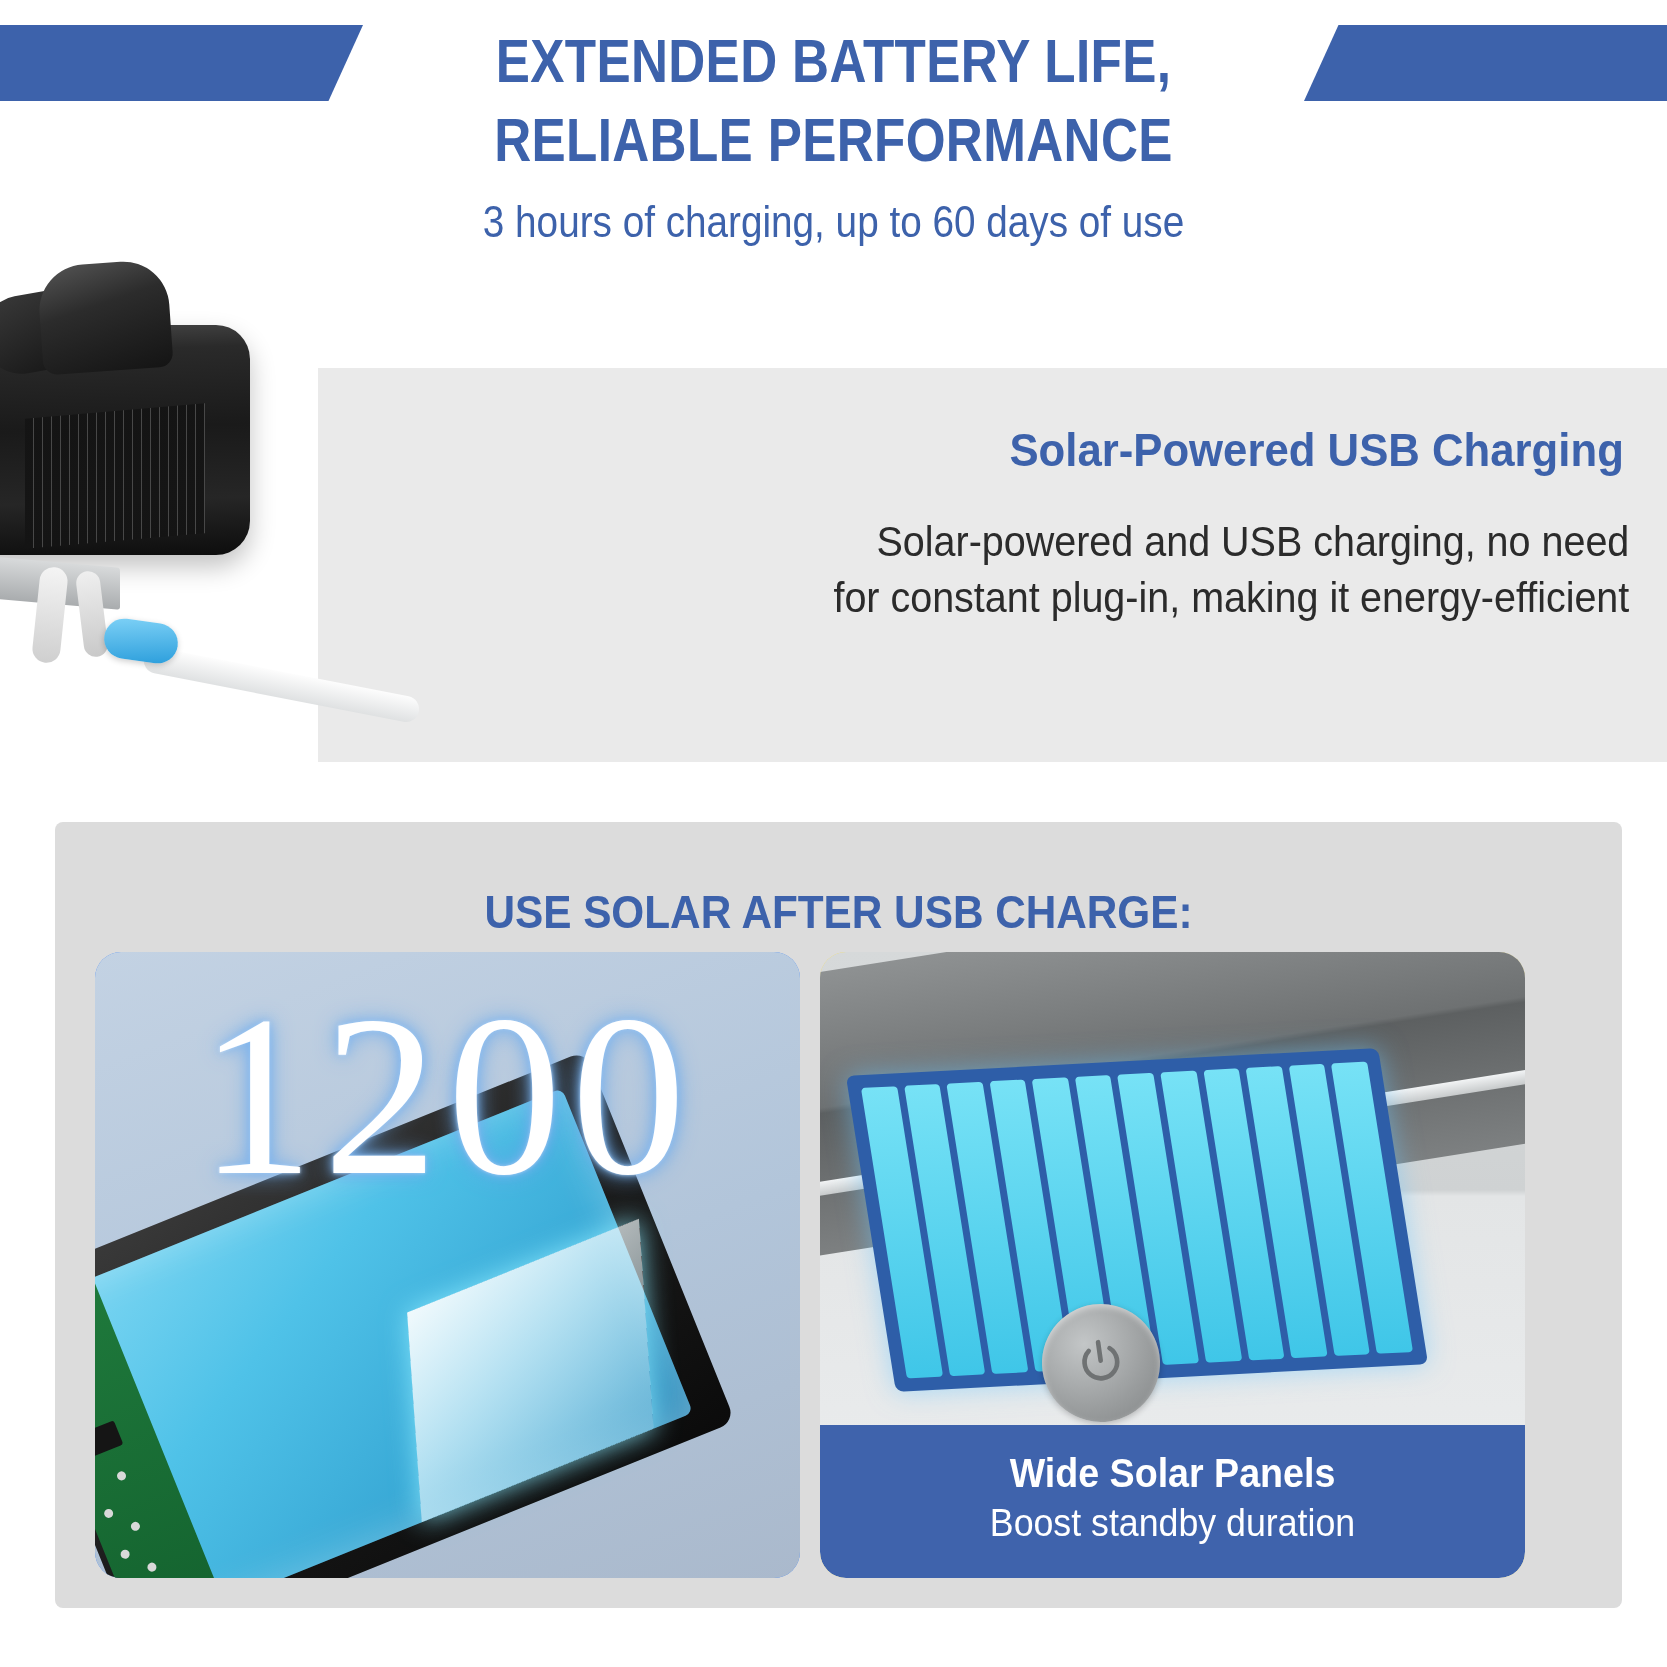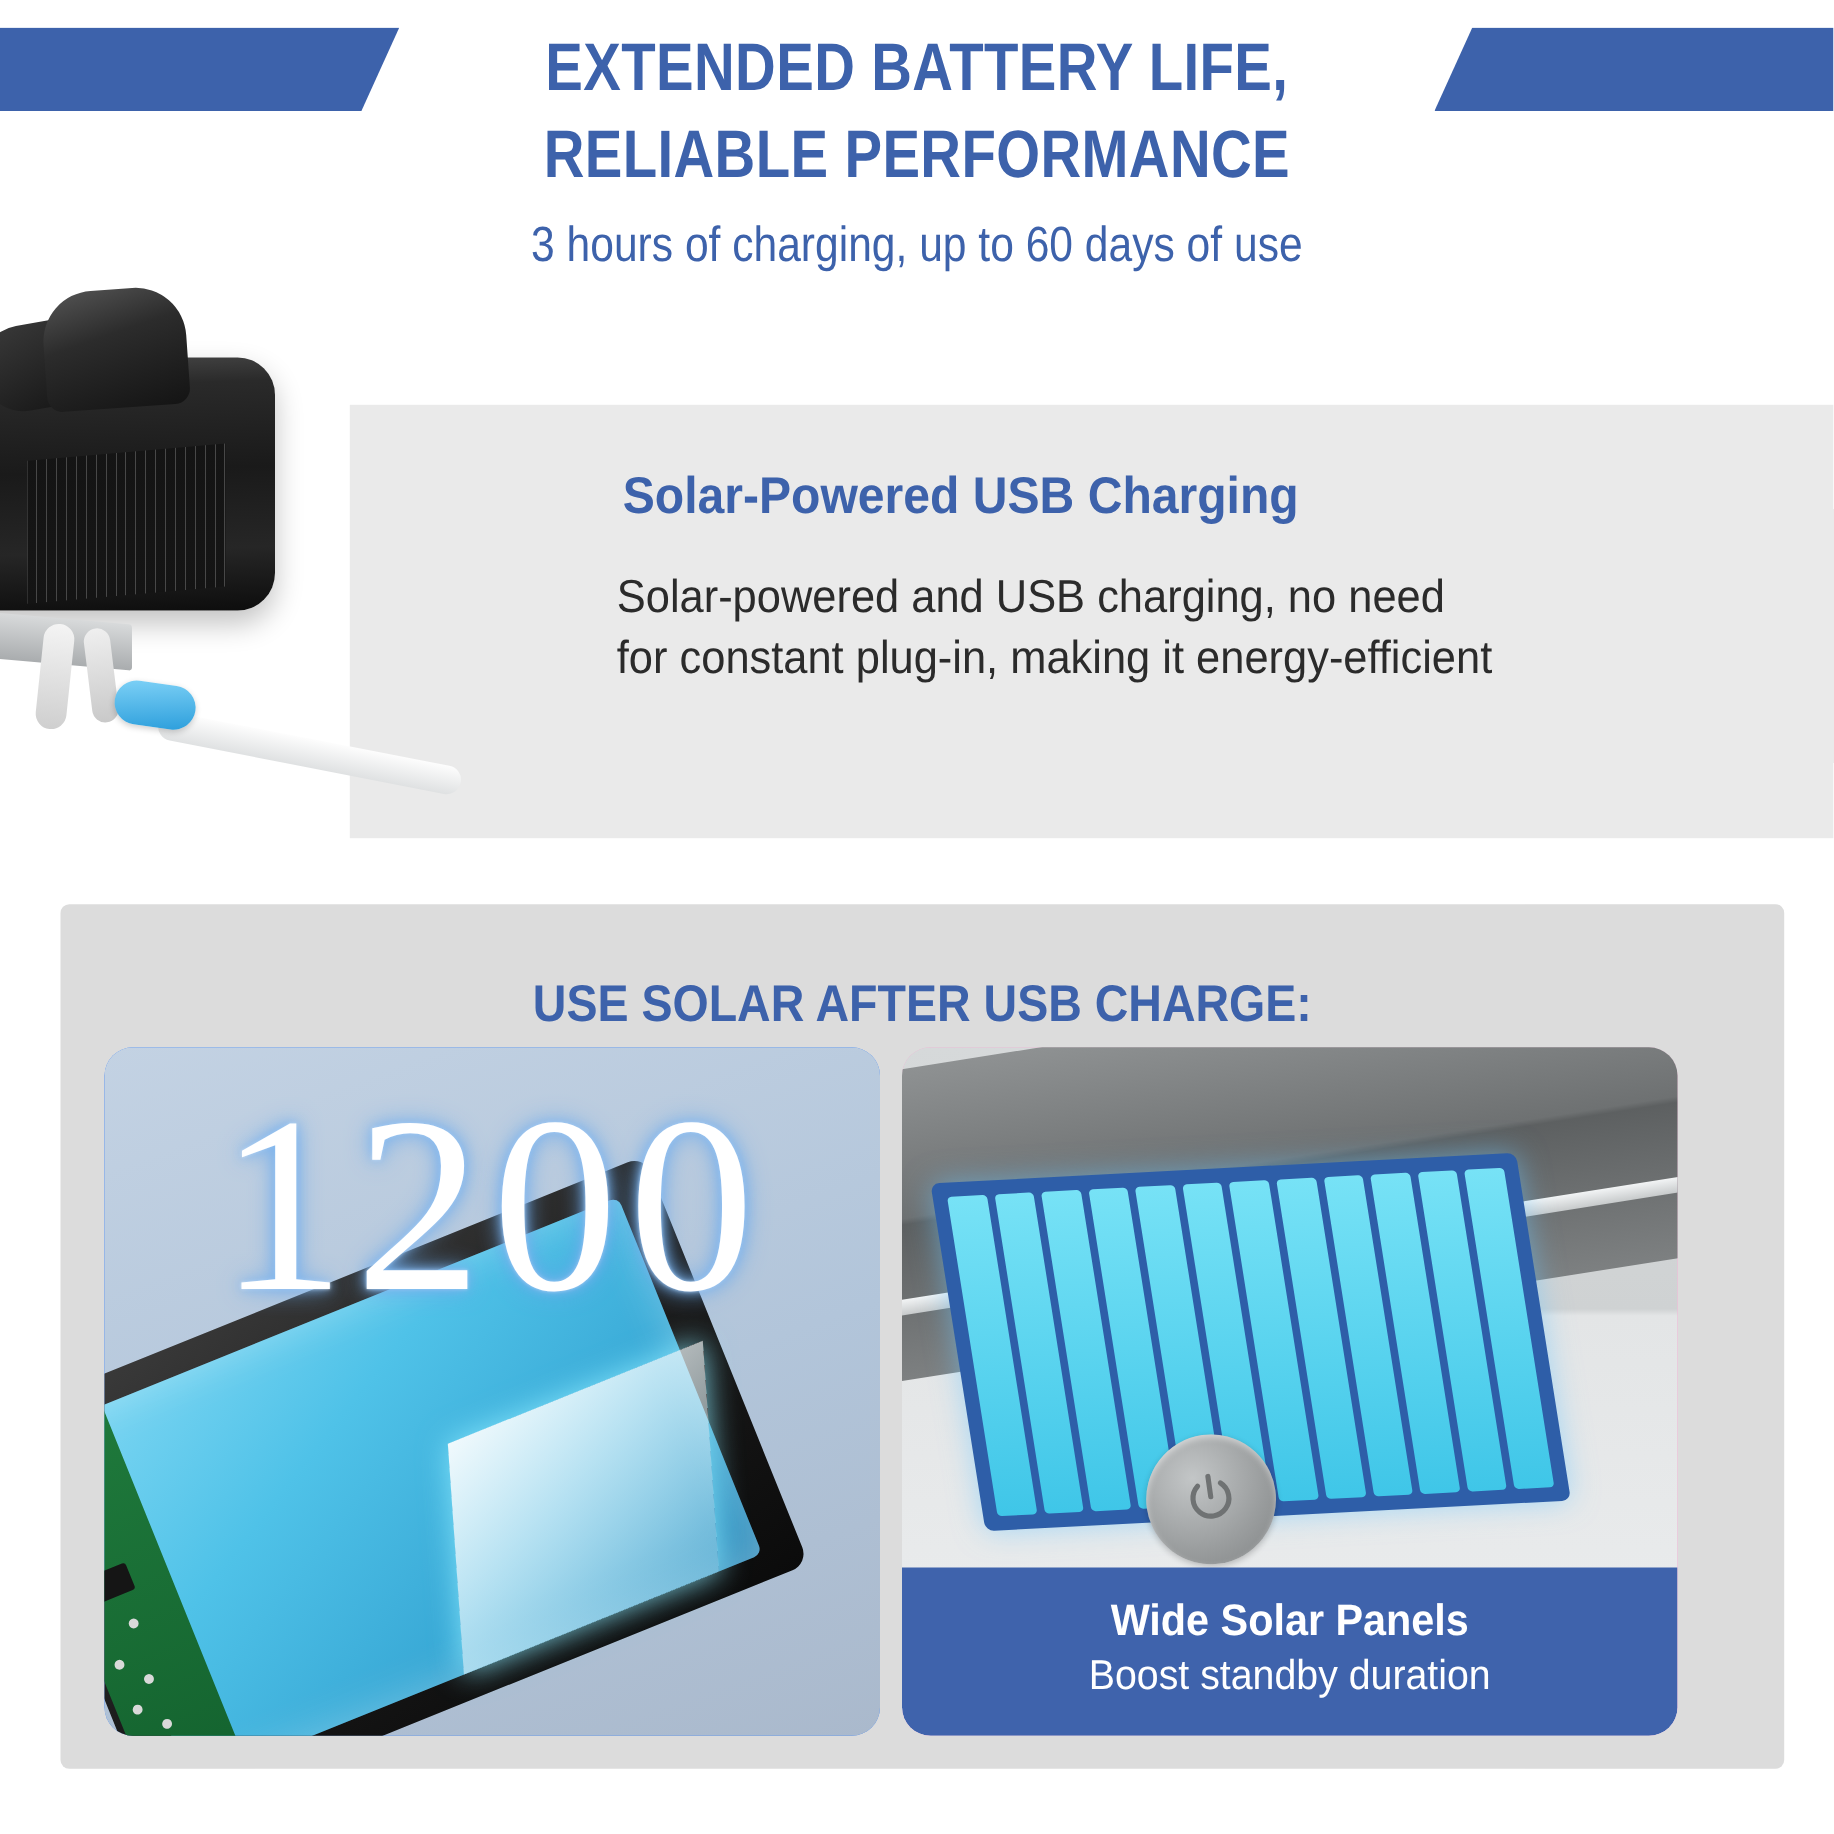--- a/index.html
+++ b/index.html
@@ -27,21 +27,21 @@
     position:absolute;left:0;right:0;top:193px;text-align:center;
     color:#3d62ab;font-size:45px;line-height:58px;font-weight:400;
     transform:scaleX(.86);transform-origin:center top;
   }
 
   
   .mid-band{
     position:absolute;left:318px;top:368px;width:1349px;height:394px;
     background:#eaeaea;
   }
-  .mid-copy{position:absolute;left:528px;top:420px;width:1090px;text-align:left;}
+  .mid-copy{position:absolute;left:572px;top:420px;width:1090px;text-align:right;}
   .mid-h{
     color:#3d62ab;font-size:47px;line-height:60px;font-weight:bold;
     transform:scaleX(.93);transform-origin:center top;
     white-space:nowrap;
   }
   .mid-p{
     margin-top:34px;color:#2b2b2b;font-size:42px;line-height:56px;font-weight:400;
     transform:scaleX(.94);transform-origin:center top;
   }
   .mid-p span{display:block;white-space:nowrap;}
@@ -107,21 +107,21 @@
     position:absolute;left:0;right:0;top:61px;text-align:center;
     color:#3d62ab;font-size:47px;line-height:58px;font-weight:bold;
     transform:scaleX(.9);transform-origin:center top;
   }
 
   .card{
     position:absolute;top:130px;width:705px;height:626px;
     border-radius:26px;overflow:hidden;background:#3b82f6;
   }
   .card.left{left:40px;}
-  .card.right{left:765px;background:#f9a8d4;}
+  .card.right{left:765px;background:#fde047;}
 
   .card-img{position:absolute;inset:0;}
 
   
   .bg-blue{position:absolute;inset:0;background:linear-gradient(160deg,#c3d2e3 0%,#b2c5da 55%,#aab9cc 100%);}
   .big-num{
     position:absolute;left:0;right:0;top:28px;text-align:center;
     font-family:"Liberation Serif","DejaVu Serif",serif;
     font-size:228px;line-height:232px;font-weight:400;color:#ffffff;
     letter-spacing:10px;

